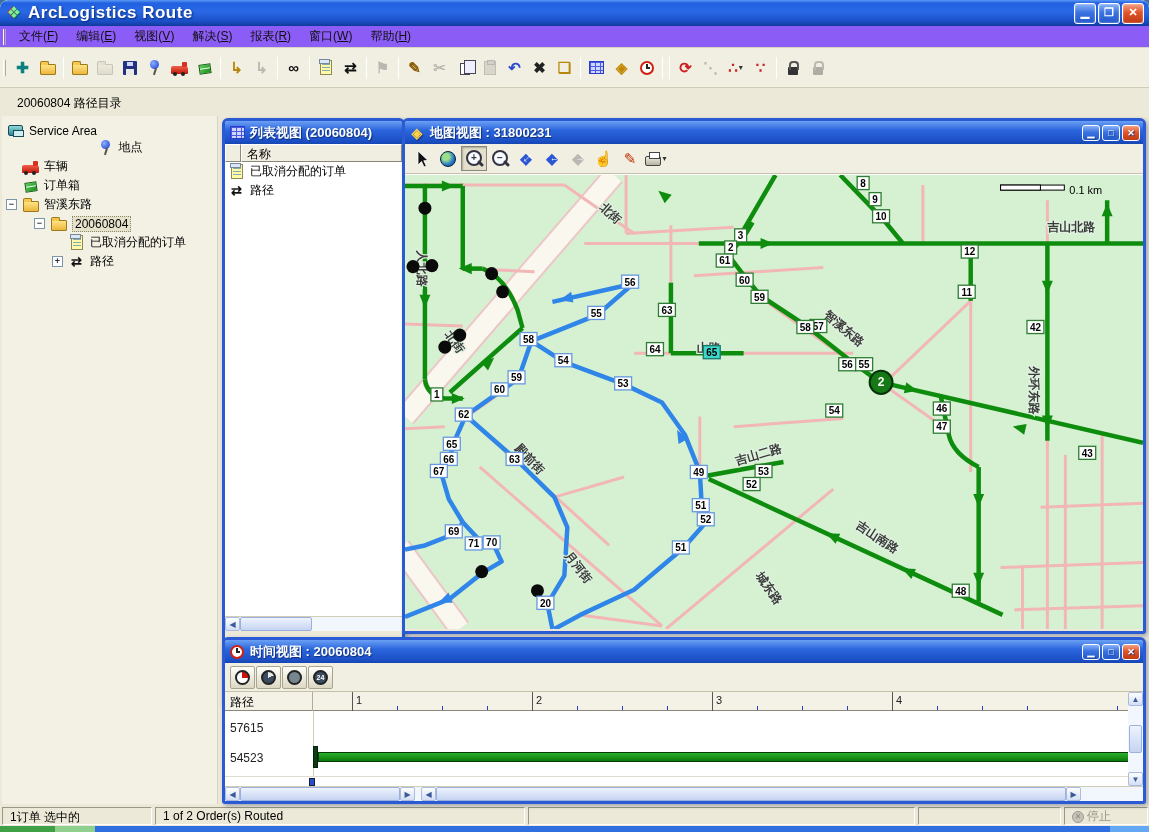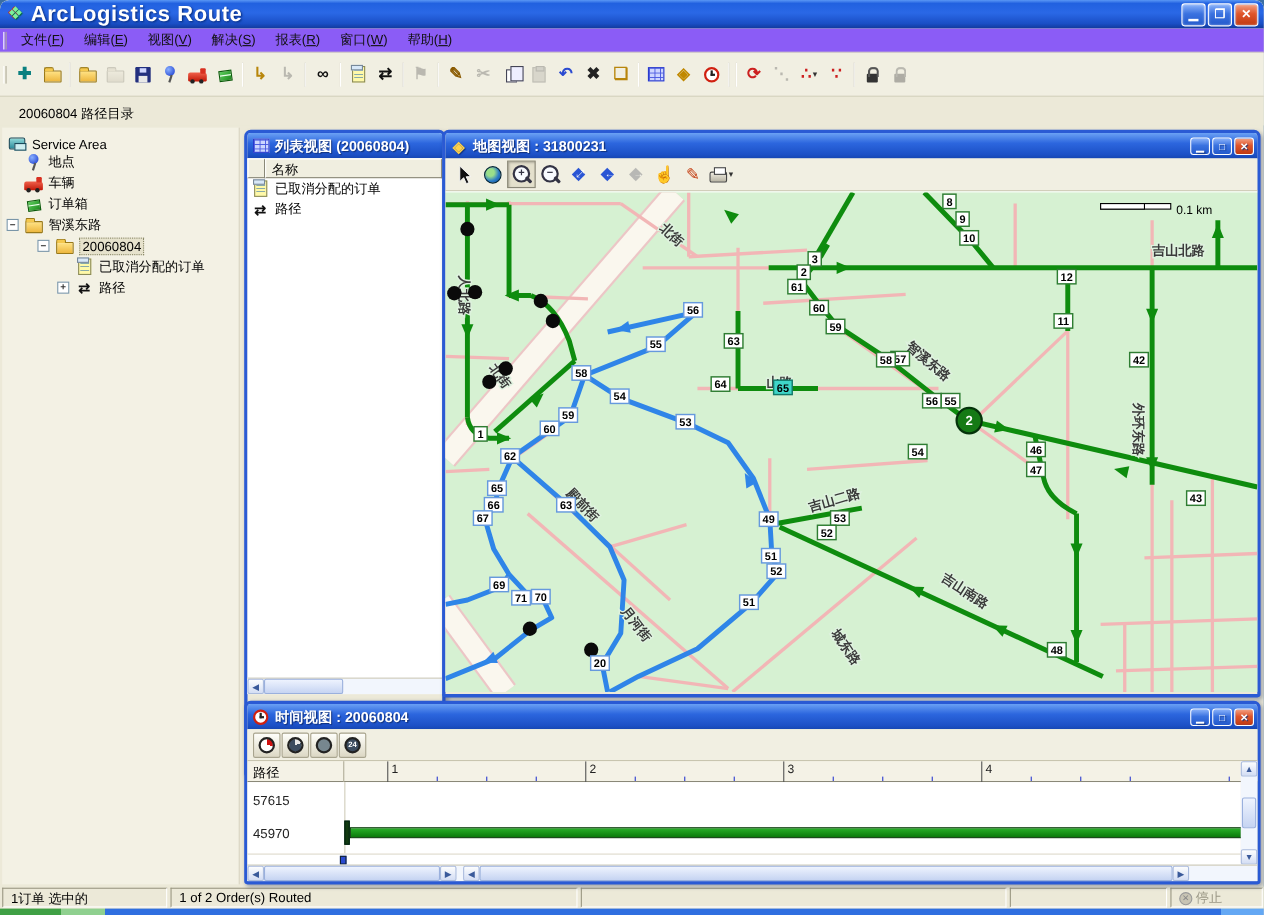--- a/index.html
+++ b/index.html
@@ -6,21 +6,21 @@
   *{box-sizing:border-box;}
   .app{position:relative;width:1149px;height:832px;background:#ece9d8;overflow:hidden;
        font-family:"Liberation Sans",sans-serif;border-radius:8px 8px 0 0;}
 
   
   .titlebar{position:absolute;left:0;top:0;width:100%;height:26px;
     background:linear-gradient(180deg,#5a97f5 0%,#2161e0 12%,#2a68e6 45%,#1a4fc6 82%,#11399b 100%);
     border-radius:8px 8px 0 0;display:flex;align-items:center;padding:0 5px;}
   .app-logo{width:18px;height:18px;margin-right:5px;color:#7ef09a;font-size:16px;line-height:18px;text-align:center;
     text-shadow:1px 1px 1px #064, -1px 0 0 #c22;}
-  .titlebar .title{color:#fff;font-weight:bold;font-size:20px;letter-spacing:.5px;
+  .titlebar .title{color:#fff;font-weight:bold;font-size:17px;letter-spacing:.5px;
     text-shadow:1px 1px 2px #062a7a;flex:1;}
   .capbtn{width:22px;height:21px;margin-left:2px;border:1px solid #fff;border-radius:3px;color:#fff;
     display:flex;align-items:center;justify-content:center;font-size:11px;font-weight:bold;
     background:linear-gradient(180deg,#8ab2fa,#3a72e0 45%,#245acc);box-shadow:inset 0 0 2px rgba(255,255,255,.6);}
   .capbtn.close{background:linear-gradient(180deg,#f2a184,#e0552a 45%,#c03a12);}
   .capbtn span{transform:translateY(-1px);}
 
   
   .menubar{position:absolute;left:0;top:26px;width:100%;height:22px;background:#8b5cf6;
     border-bottom:1px solid #d8d4c0;display:flex;align-items:center;font-size:12px;}
@@ -307,21 +307,21 @@
 
   <div class="caption-row">20060804 路径目录</div>
 
   <div class="tree" id="tree">
       <div class="trow" style="padding-left: 4px; align-items: flex-end;">
         <span class="tic">
           <span class="ti t-server"></span>
         </span>
         <span class="tlabel">Service Area</span>
       </div>
-      <div class="trow" style="padding-left: 4px;">
+      <div class="trow" style="padding-left: 4px; justify-content: center;">
         <span class="slot"></span>
         <span class="tic">
           <span class="ti t-pin"></span>
         </span>
         <span class="tlabel">地点</span>
       </div>
       <div class="trow" style="padding-left: 4px;">
         <span class="slot"></span>
         <span class="tic">
           <span class="ti t-truck"></span>
@@ -697,21 +697,21 @@
             <div class="tick-minor" style="left: 534px;"></div>
             <div class="tick-minor" style="left: 624px;"></div>
             <div class="tick-minor" style="left: 669px;"></div>
             <div class="tick-minor" style="left: 714px;"></div>
             <div class="tick-minor" style="left: 804px;"></div>
           </div>
       </div>
       <div class="tw-rows" id="twrows">
         <div class="vline"></div>
       <span class="row-label" style="top: 10px;">57615</span>
-          <span class="row-label" style="top: 40px;">45970</span>
+          <span class="row-label" style="top: 40px;">54523</span>
           <span class="gcap" style="left: 88px; top: 35px; height: 22px;"></span>
           <span class="gbar" style="left: 93px; width: 811px; top: 41px;"></span>
         </div>
       <div class="tw-strip">
         <span class="bluemark"></span>
       </div>
       <div class="tw-vscroll">
         <span class="sbtn">▲</span>
         <span class="sthumb"></span>
         <span class="sbtn">▼</span>

